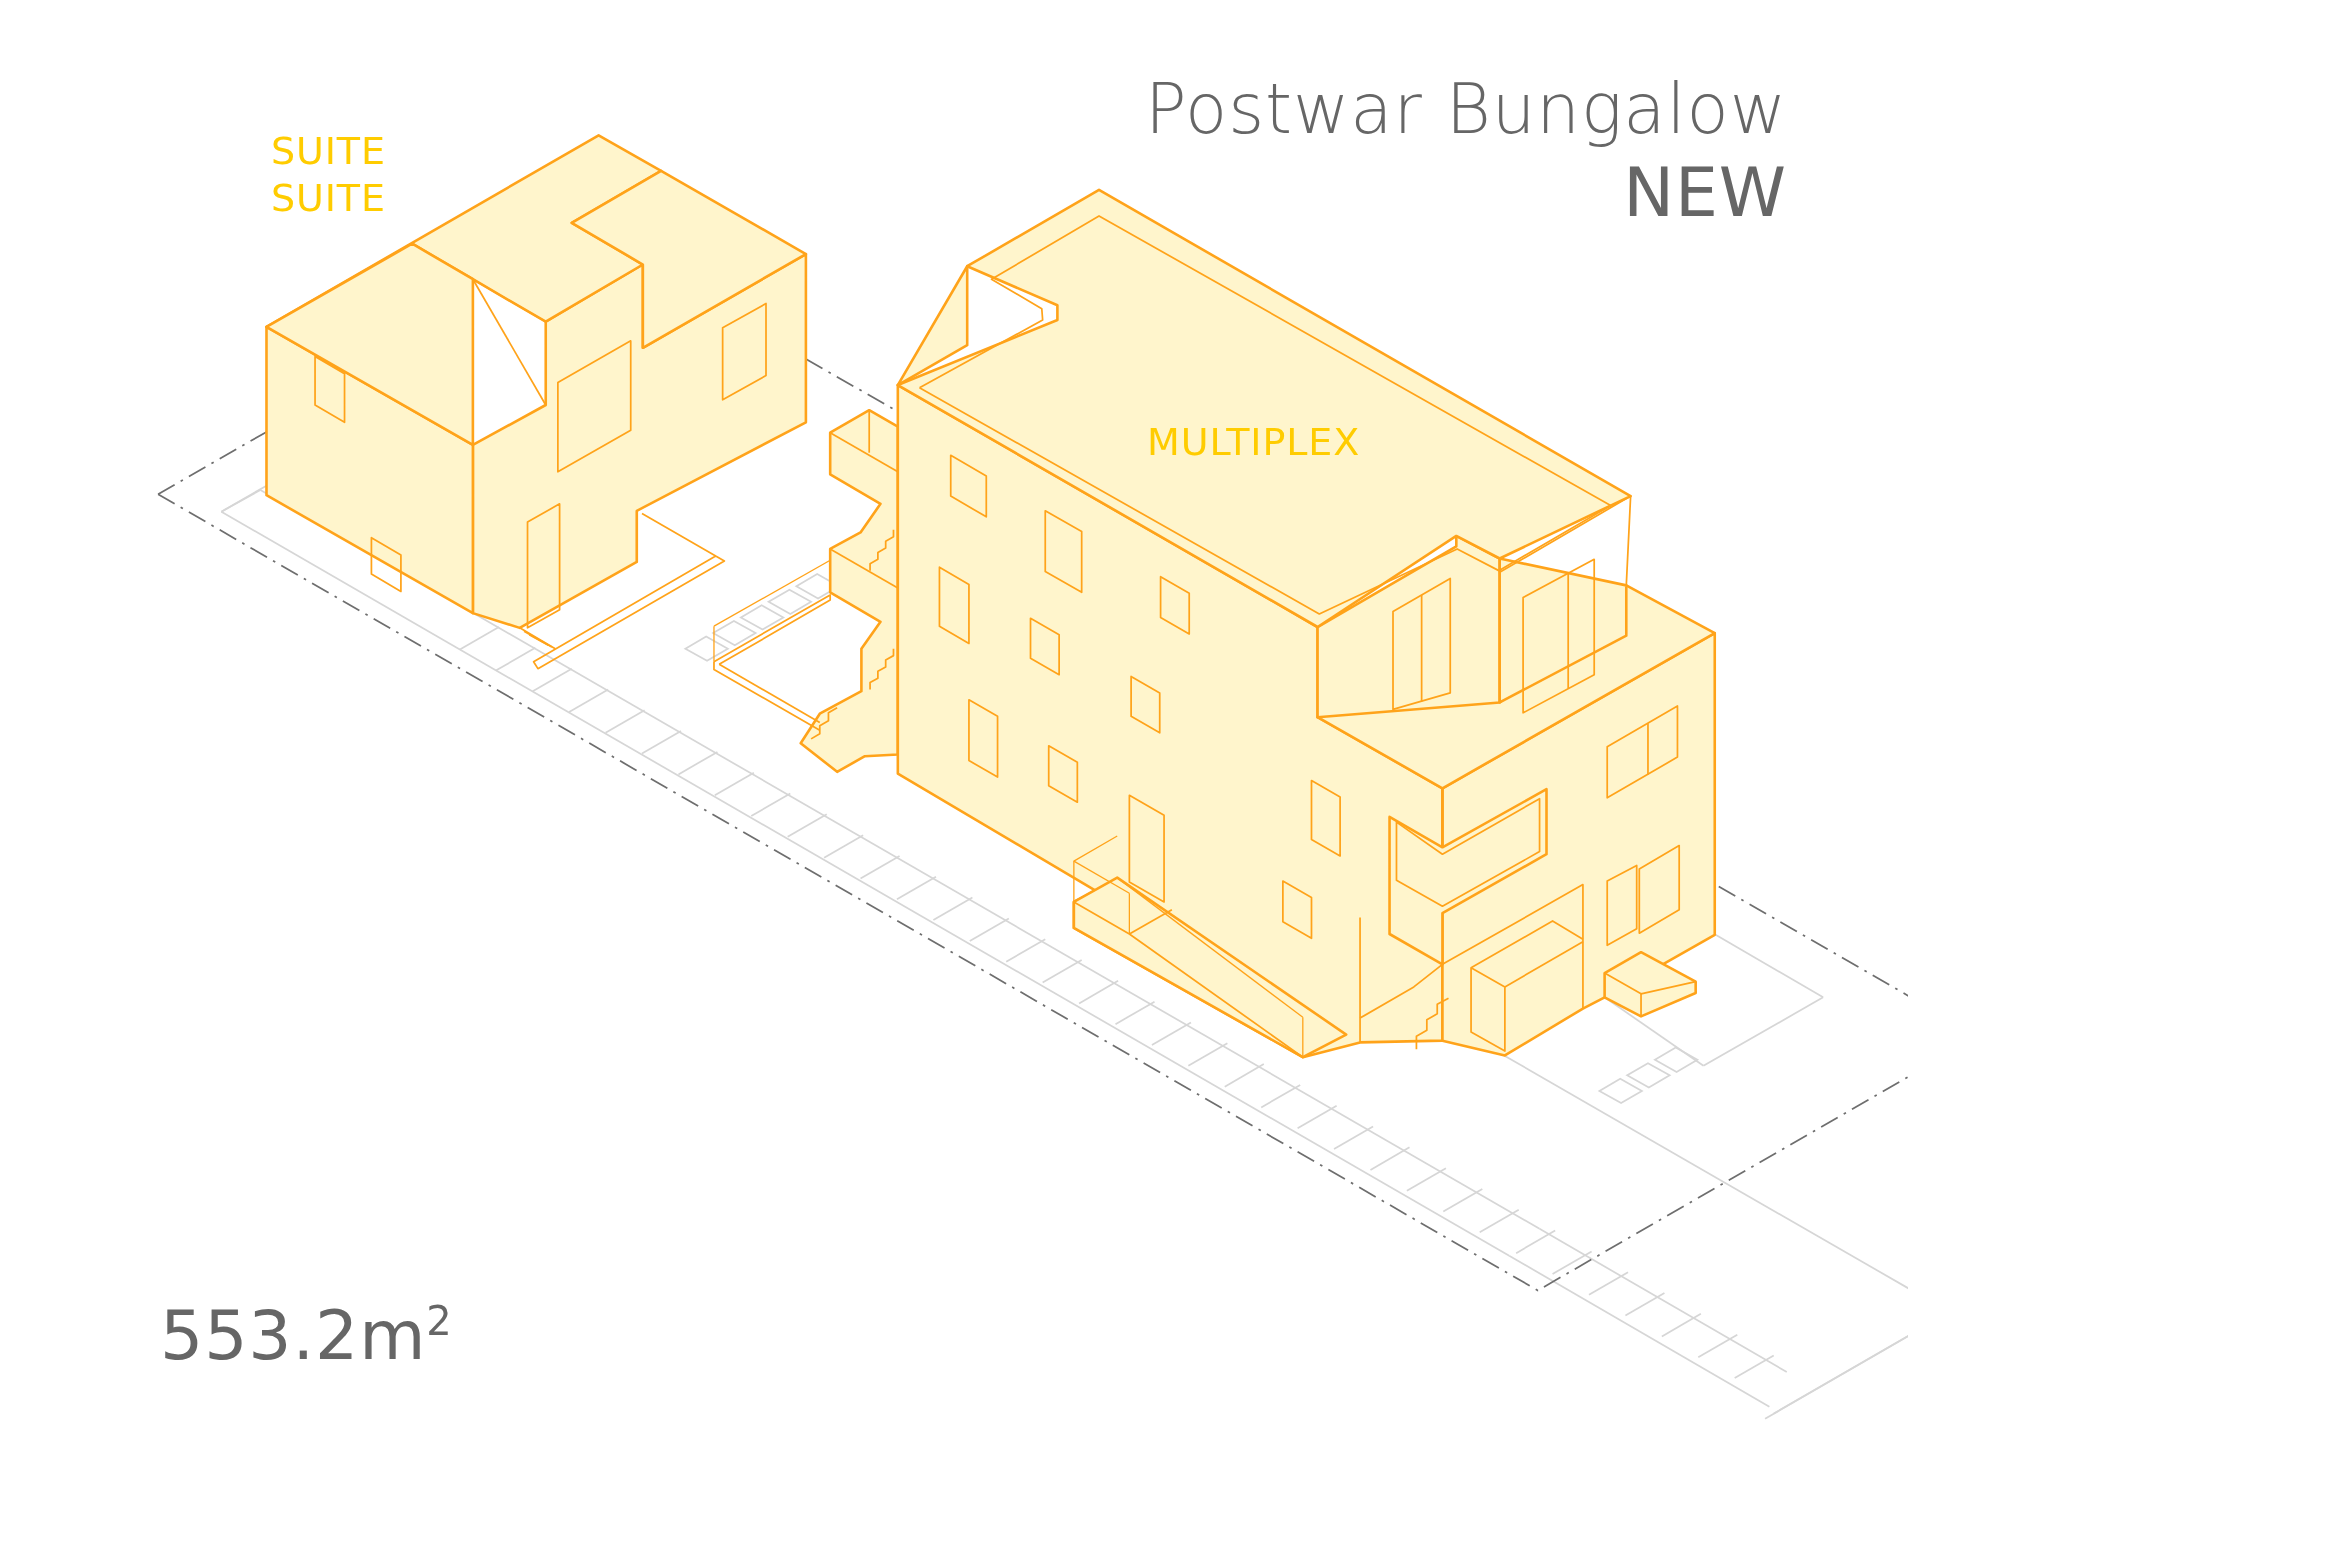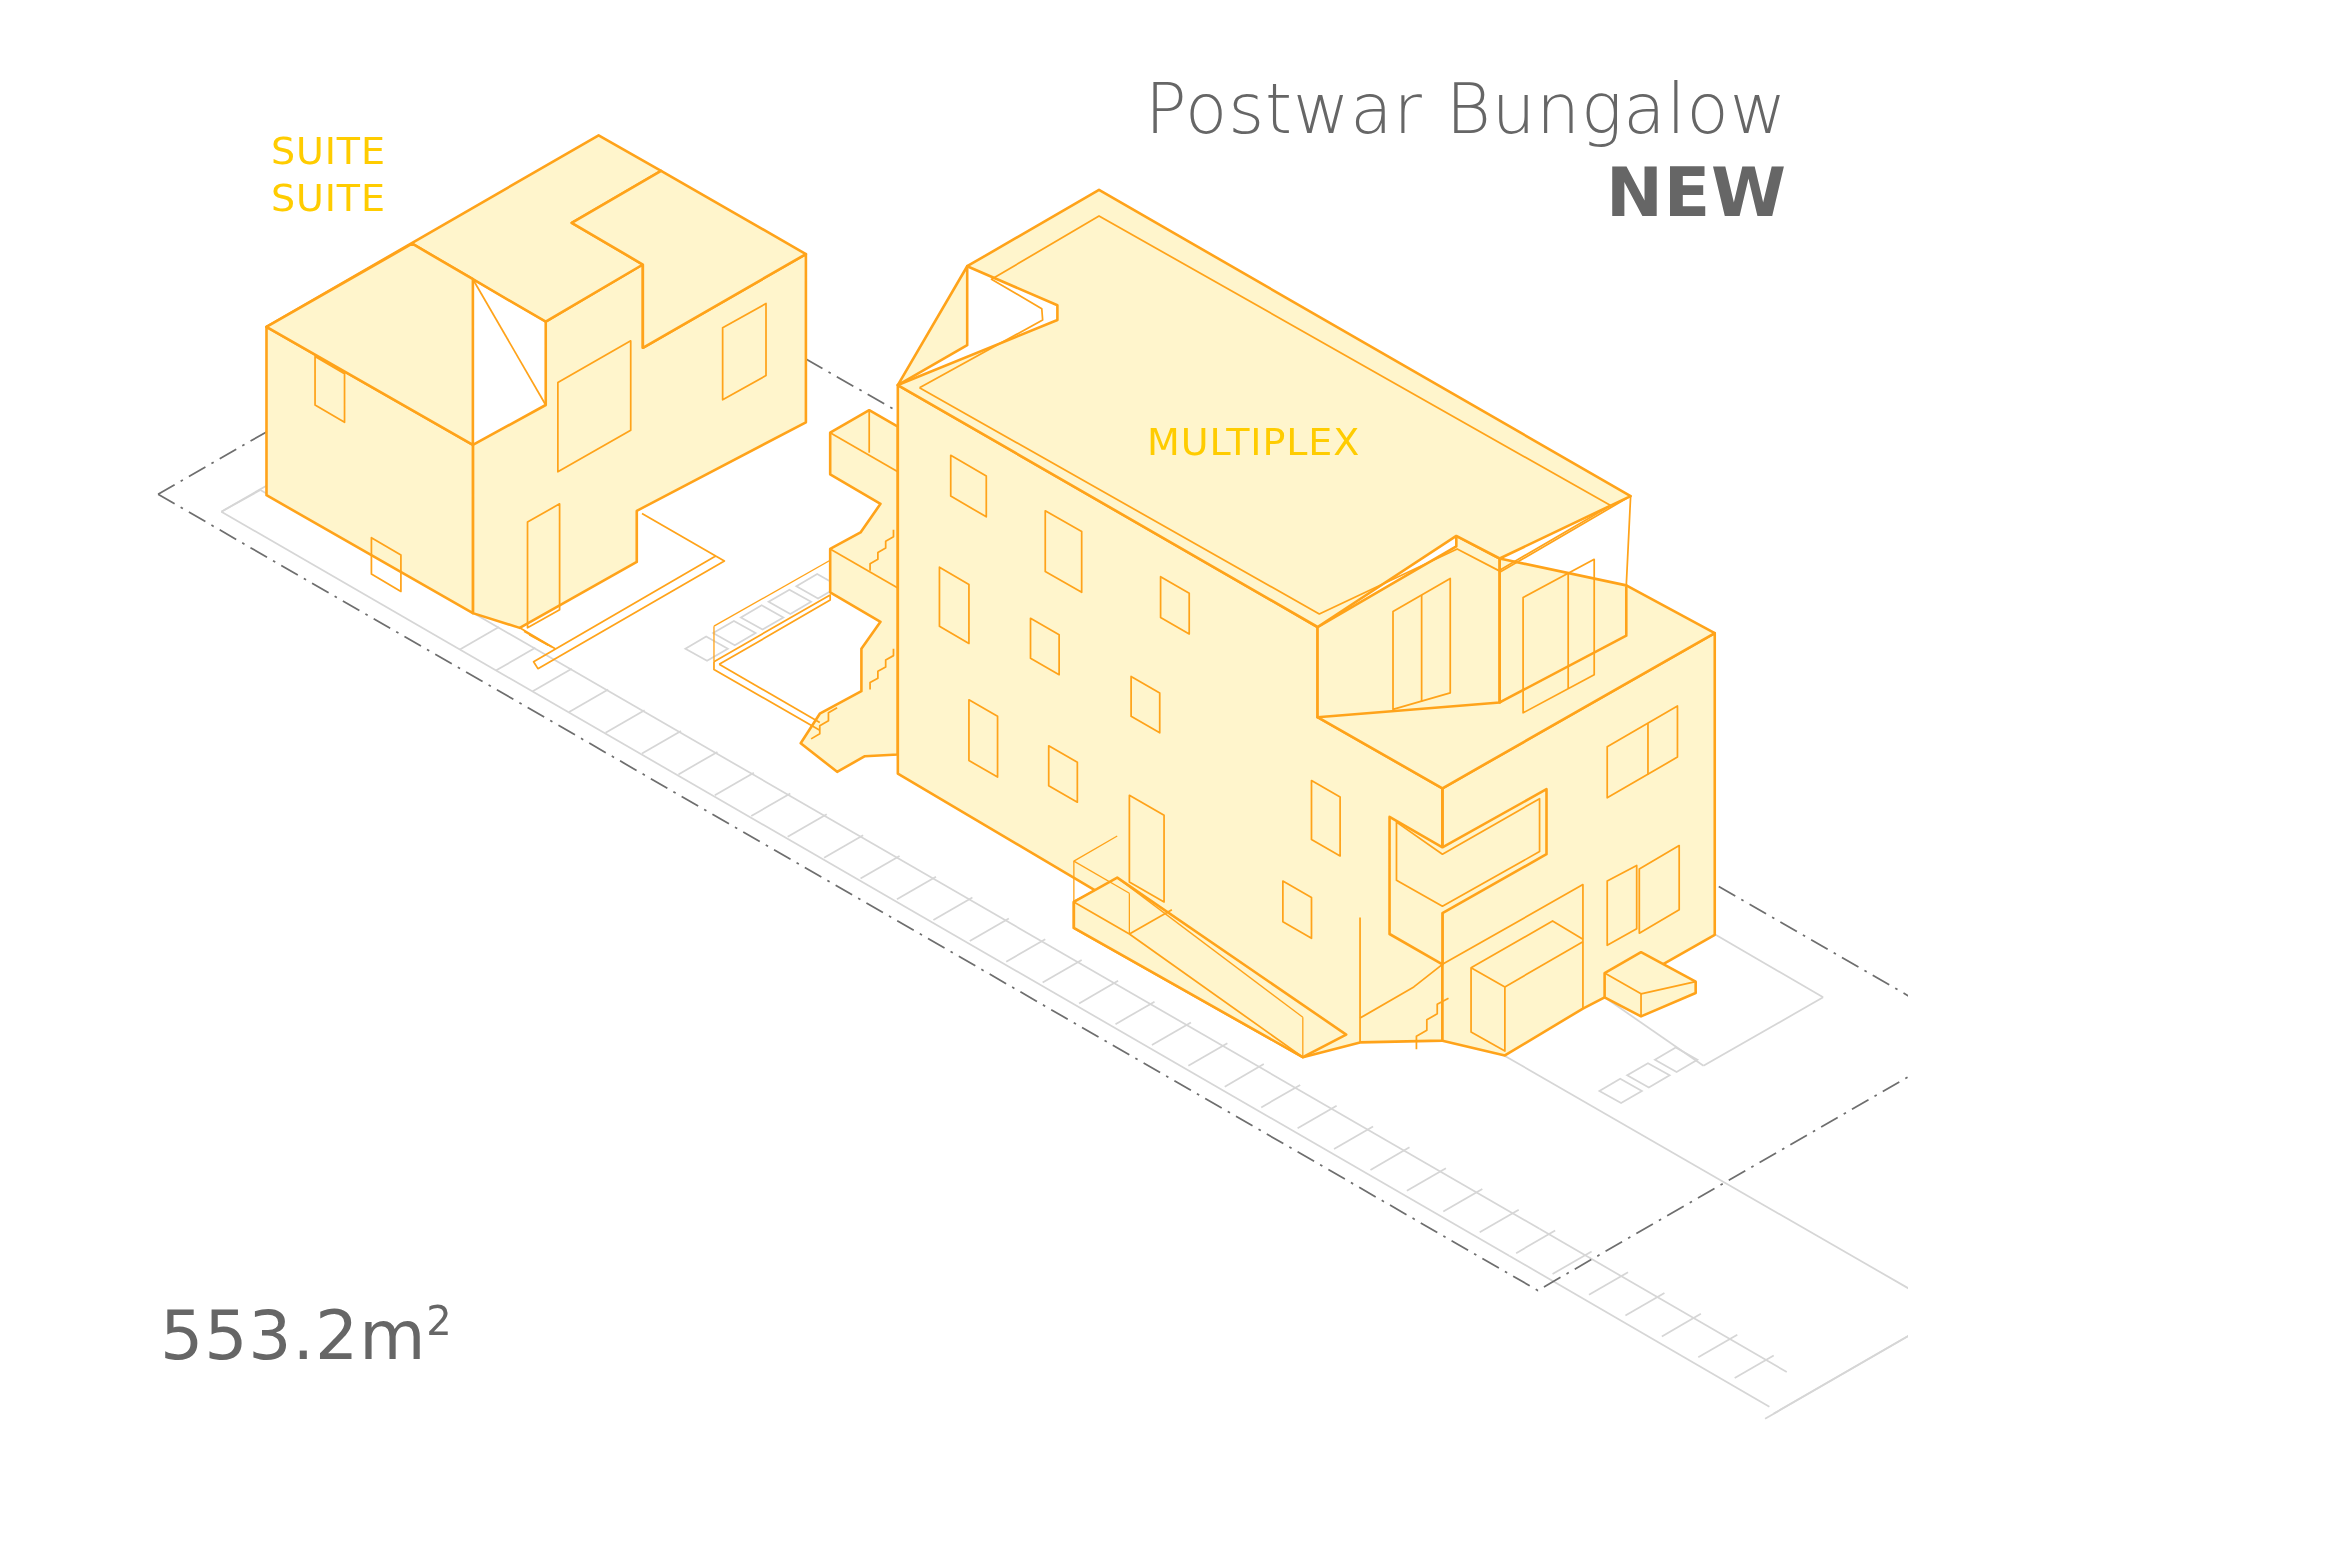--- a/index.html
+++ b/index.html
@@ -1,20 +1,20 @@
 <!DOCTYPE html>
 <html style="font-size:14px"><head>
 <meta charset="utf-8">
 <style>
   html,body{margin:0;padding:0;background:#ffffff;}
   .canvas{position:relative;width:1908px;height:1561px;overflow:hidden;background:#ffffff;font-family:"DejaVu Sans","Liberation Sans",sans-serif;}
   svg.drawing{position:absolute;left:0;top:0;width:2342px;height:1561px;}
   .title{position:absolute;right:121px;top:66px;text-align:right;color:#666666;}
   .title .name{font-size:69px;font-weight:300;letter-spacing:0.9px;line-height:87px;display:block;white-space:nowrap;font-family:"DejaVu Sans",sans-serif;}
-  .title .status{font-size:68px;font-weight:bold;line-height:80px;display:block;letter-spacing:0.9px;}
+  .title .status{font-size:68px;font-weight:normal;line-height:80px;display:block;letter-spacing:0.9px;}
   .label{position:absolute;color:#FFCC00;font-size:38px;line-height:47px;letter-spacing:0.9px;font-family:"DejaVu Sans",sans-serif;}
   .label-garden{left:271px;top:128px;}
   .label-garden span{display:block;}
   .label-multiplex{left:1147px;top:419px;text-align:center;}
   .stats{position:absolute;left:160px;color:#666666;font-size:68px;line-height:87px;letter-spacing:0.9px;}
   .stats .row{display:block;white-space:nowrap;}
   .stats b{font-weight:bold;}
   .stats .lt{font-weight:normal;color:#6b6b6b;}
   .stats-a{top:1030px;}
   .stats-b{top:1292px;}

